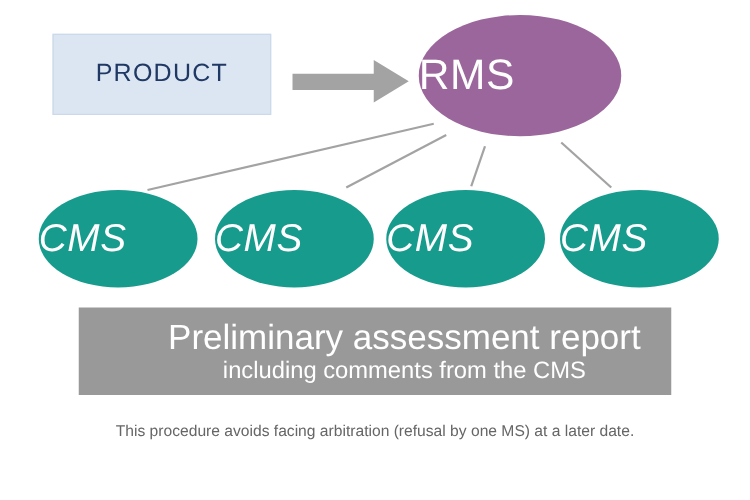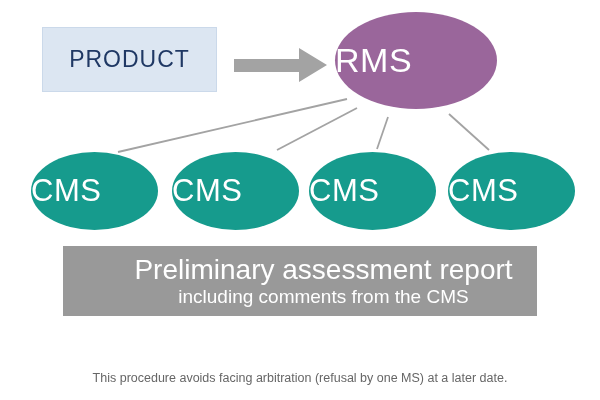--- a/index.html
+++ b/index.html
@@ -24,53 +24,53 @@
     width:600px;height:400px;
     background:var(--background);
     overflow:hidden;
   }
   .product-box{
     position:absolute;left:42px;top:27px;width:175px;height:65px;
     background:var(--product-box-bg);
     border:1px solid var(--product-box-border);
     display:flex;align-items:center;justify-content:center;
     color:var(--product-text);
-    font-size:23px;letter-spacing:1px;
+    font-size:20px;letter-spacing:1px;
   }
   .svg-layer{position:absolute;left:0;top:0;width:600px;height:400px;}
   .node{
     position:absolute;border-radius:50%;
     display:flex;align-items:center;justify-content:flex-start;
     color:var(--node-text);letter-spacing:0.5px;
   }
   .rms{
     left:335px;top:12px;width:162px;height:97px;
     background:var(--rms-fill);font-size:34px;
   }
   .cms{
     top:152px;width:127px;height:78px;
-    background:var(--cms-fill);font-size:31px;
+    background:var(--cms-fill);font-size:31px;font-style:italic;
   }
   .cms-1{left:31px;} .cms-2{left:172px;} .cms-3{left:309px;} .cms-4{left:448px;}
   .report-box{
     position:absolute;left:63px;top:246px;width:474px;height:70px;
     background:var(--report-box-bg);
     color:var(--report-text);
     display:flex;flex-direction:column;align-items:center;justify-content:center;
     text-align:center;
     padding-left:47px;
   }
   .report-title{font-size:28px;line-height:32px;}
   .report-subtitle{font-size:19px;line-height:22px;text-align:center;}
   .footer-line1{
     position:absolute;left:0;top:332px;width:600px;
     text-align:center;color:var(--footer-text);font-size:18px;
   }
   .footer-line2{
-    position:absolute;left:0;top:371px;width:600px;
+    position:absolute;left:0;top:338px;width:600px;
     text-align:center;color:var(--footer-text);font-size:12.5px;
   }
 </style>
 </head>
 <body>
 
 <div class="stage">
 
   <div class="product-box">
     <span>PRODUCT</span>

